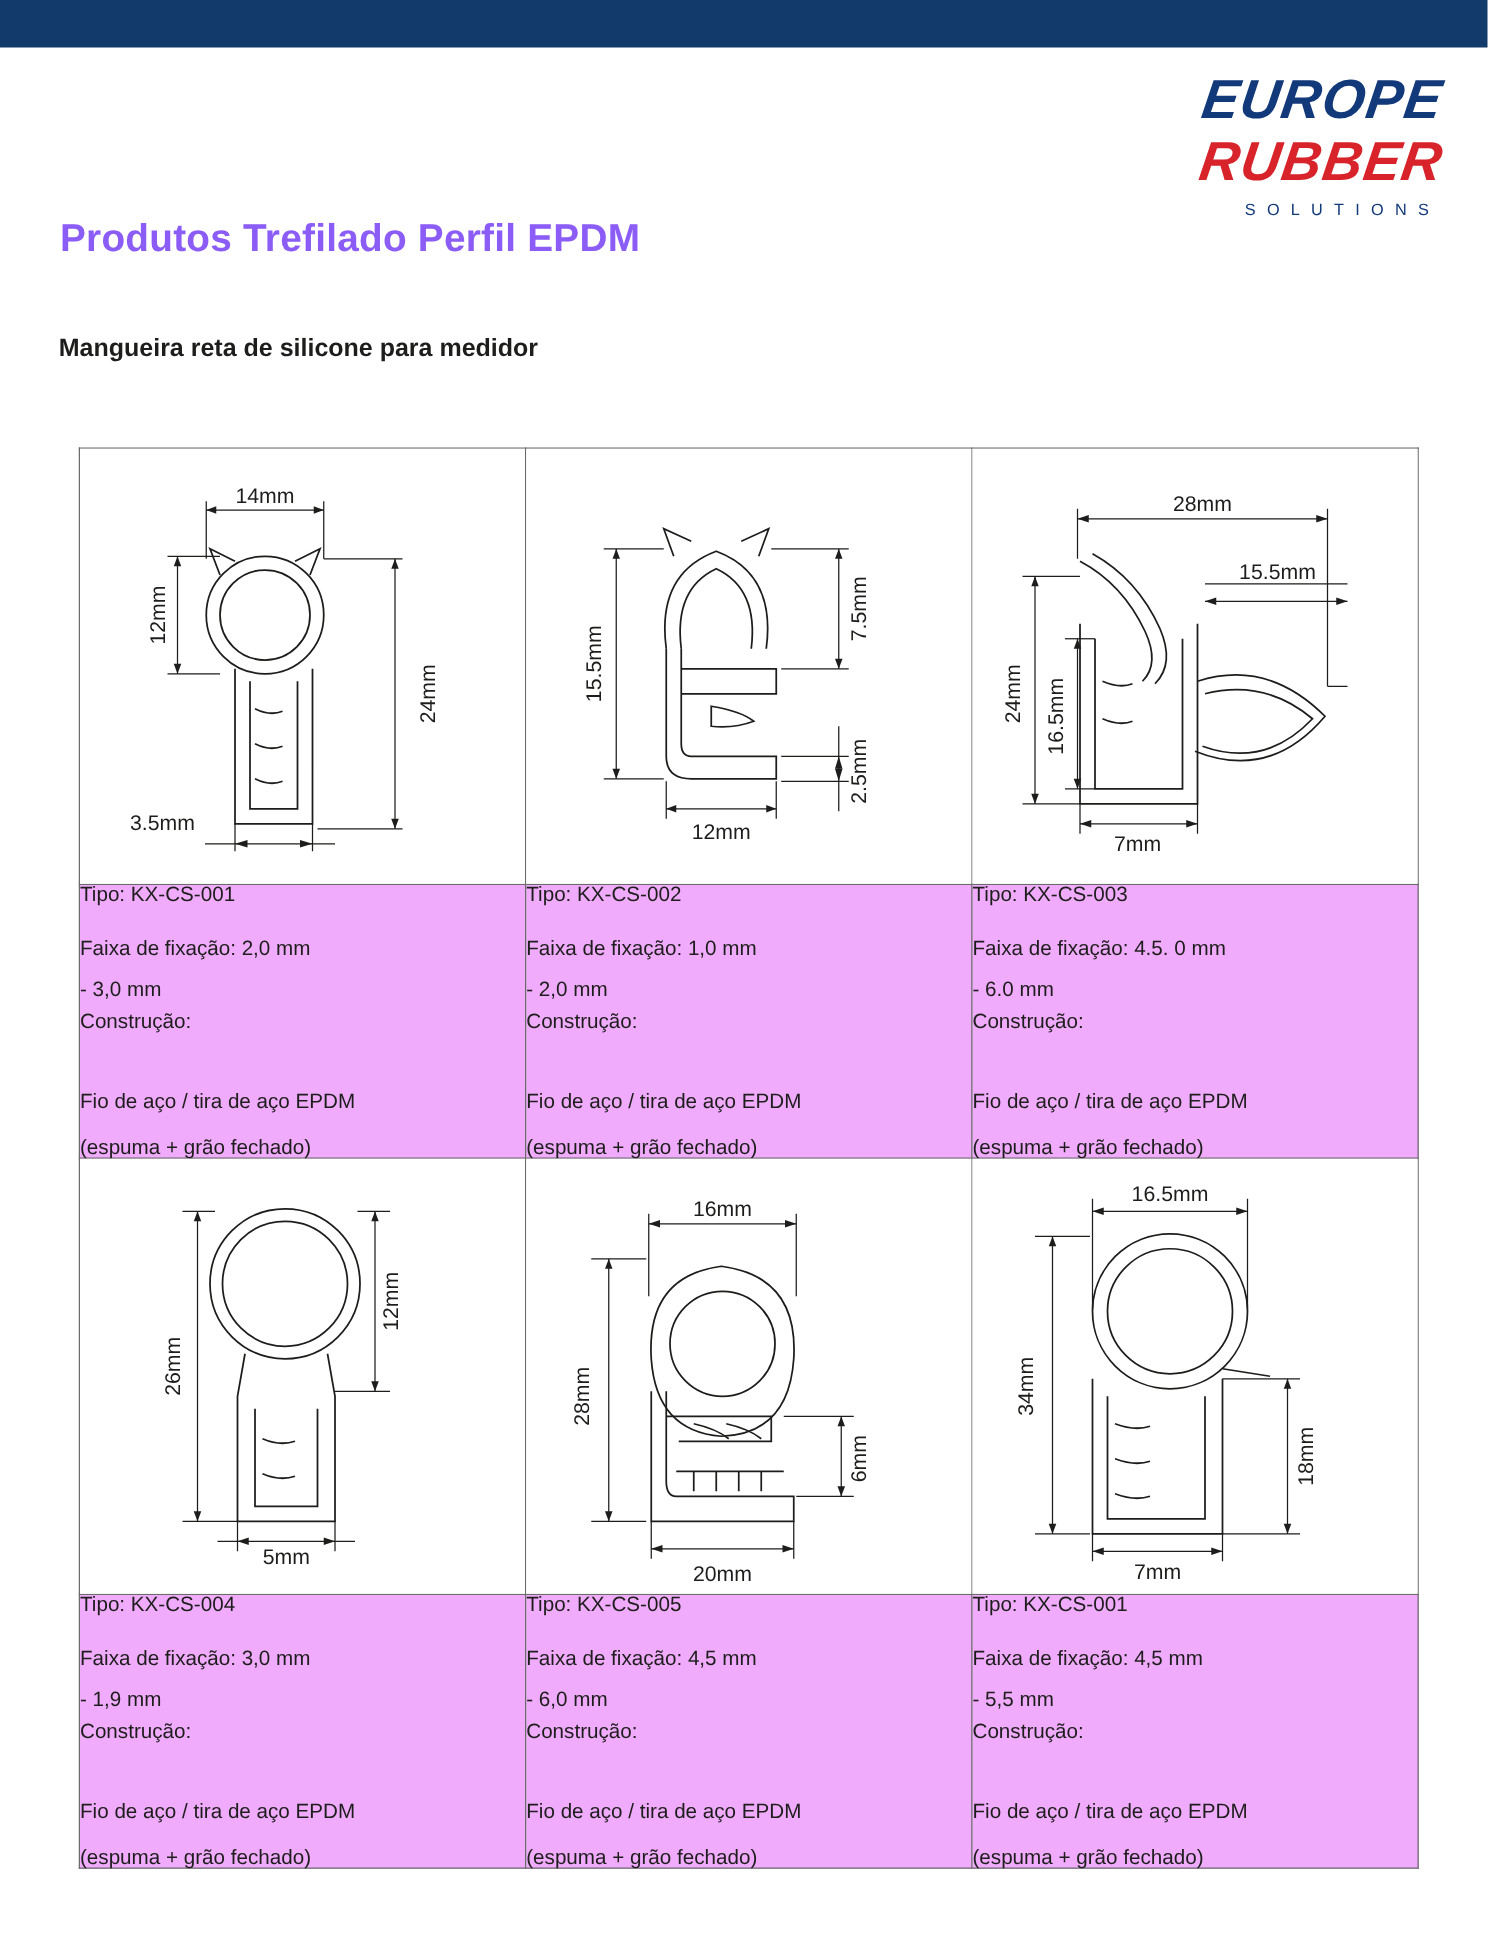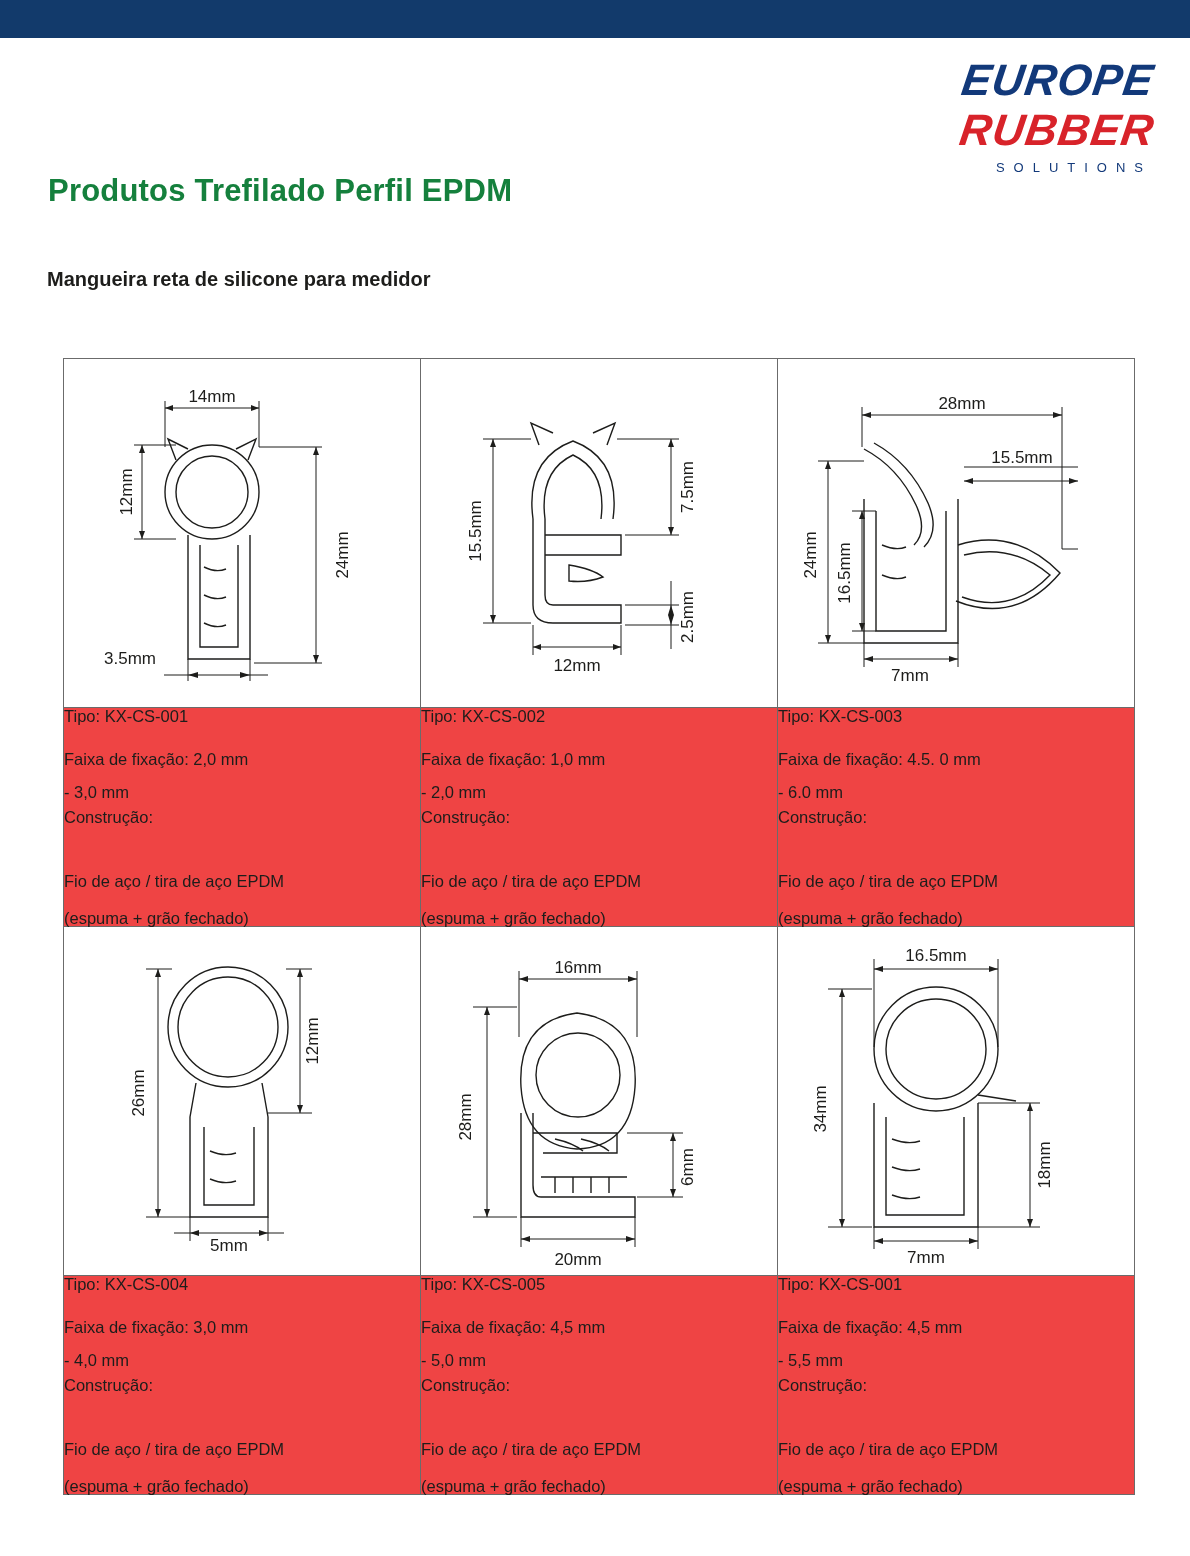--- a/index.html
+++ b/index.html
@@ -62,21 +62,21 @@
     margin-right: 2px;
   }
 
   
   .page-title {
     position: absolute;
     top: 173px;
     left: 48px;
     font-size: 31px;
     font-weight: bold;
-    color: #15803d;
+    color: #8b5cf6;
     letter-spacing: .2px;
   }
   .subtitle {
     position: absolute;
     top: 268px;
     left: 47px;
     font-size: 20px;
     font-weight: bold;
     color: #1d1d1b;
   }
@@ -96,21 +96,21 @@
     vertical-align: top;
     padding: 0;
     width: 356px;
   }
   .cell-img {
     height: 348px;
     position: relative;
     background: #ffffff;
   }
   .cell-txt {
-    background: #ef4444;
+    background: #f0abfc;
     padding: 22px 0 18px 30px;
     height: 212px;
   }
   .cell-txt p {
     margin: 0;
     font-size: 16.5px;
     line-height: 1.0;
     color: #1d1d1b;
   }
   .cell-txt p.type     { margin-bottom: 26px; }
@@ -471,29 +471,29 @@
           </g>
         </svg>
       </div>
     </td>
   </tr>
 
   <tr>
     <td class="cell-txt">
       <p class="type">Tipo: KX-CS-004</p>
       <p class="r1">Faixa de fixação: 3,0 mm</p>
-      <p class="r2">- 4,0 mm</p>
+      <p class="r2">- 1,9 mm</p>
       <p class="r3">Construção:</p>
       <p class="r4">Fio de aço / tira de aço EPDM</p>
       <p>(espuma + grão fechado)</p>
     </td>
     <td class="cell-txt">
       <p class="type">Tipo: KX-CS-005</p>
       <p class="r1">Faixa de fixação: 4,5 mm</p>
-      <p class="r2">- 5,0 mm</p>
+      <p class="r2">- 6,0 mm</p>
       <p class="r3">Construção:</p>
       <p class="r4">Fio de aço / tira de aço EPDM</p>
       <p>(espuma + grão fechado)</p>
     </td>
     <td class="cell-txt">
       <p class="type">Tipo: KX-CS-001</p>
       <p class="r1">Faixa de fixação: 4,5 mm</p>
       <p class="r2">- 5,5 mm</p>
       <p class="r3">Construção:</p>
       <p class="r4">Fio de aço / tira de aço EPDM</p>

